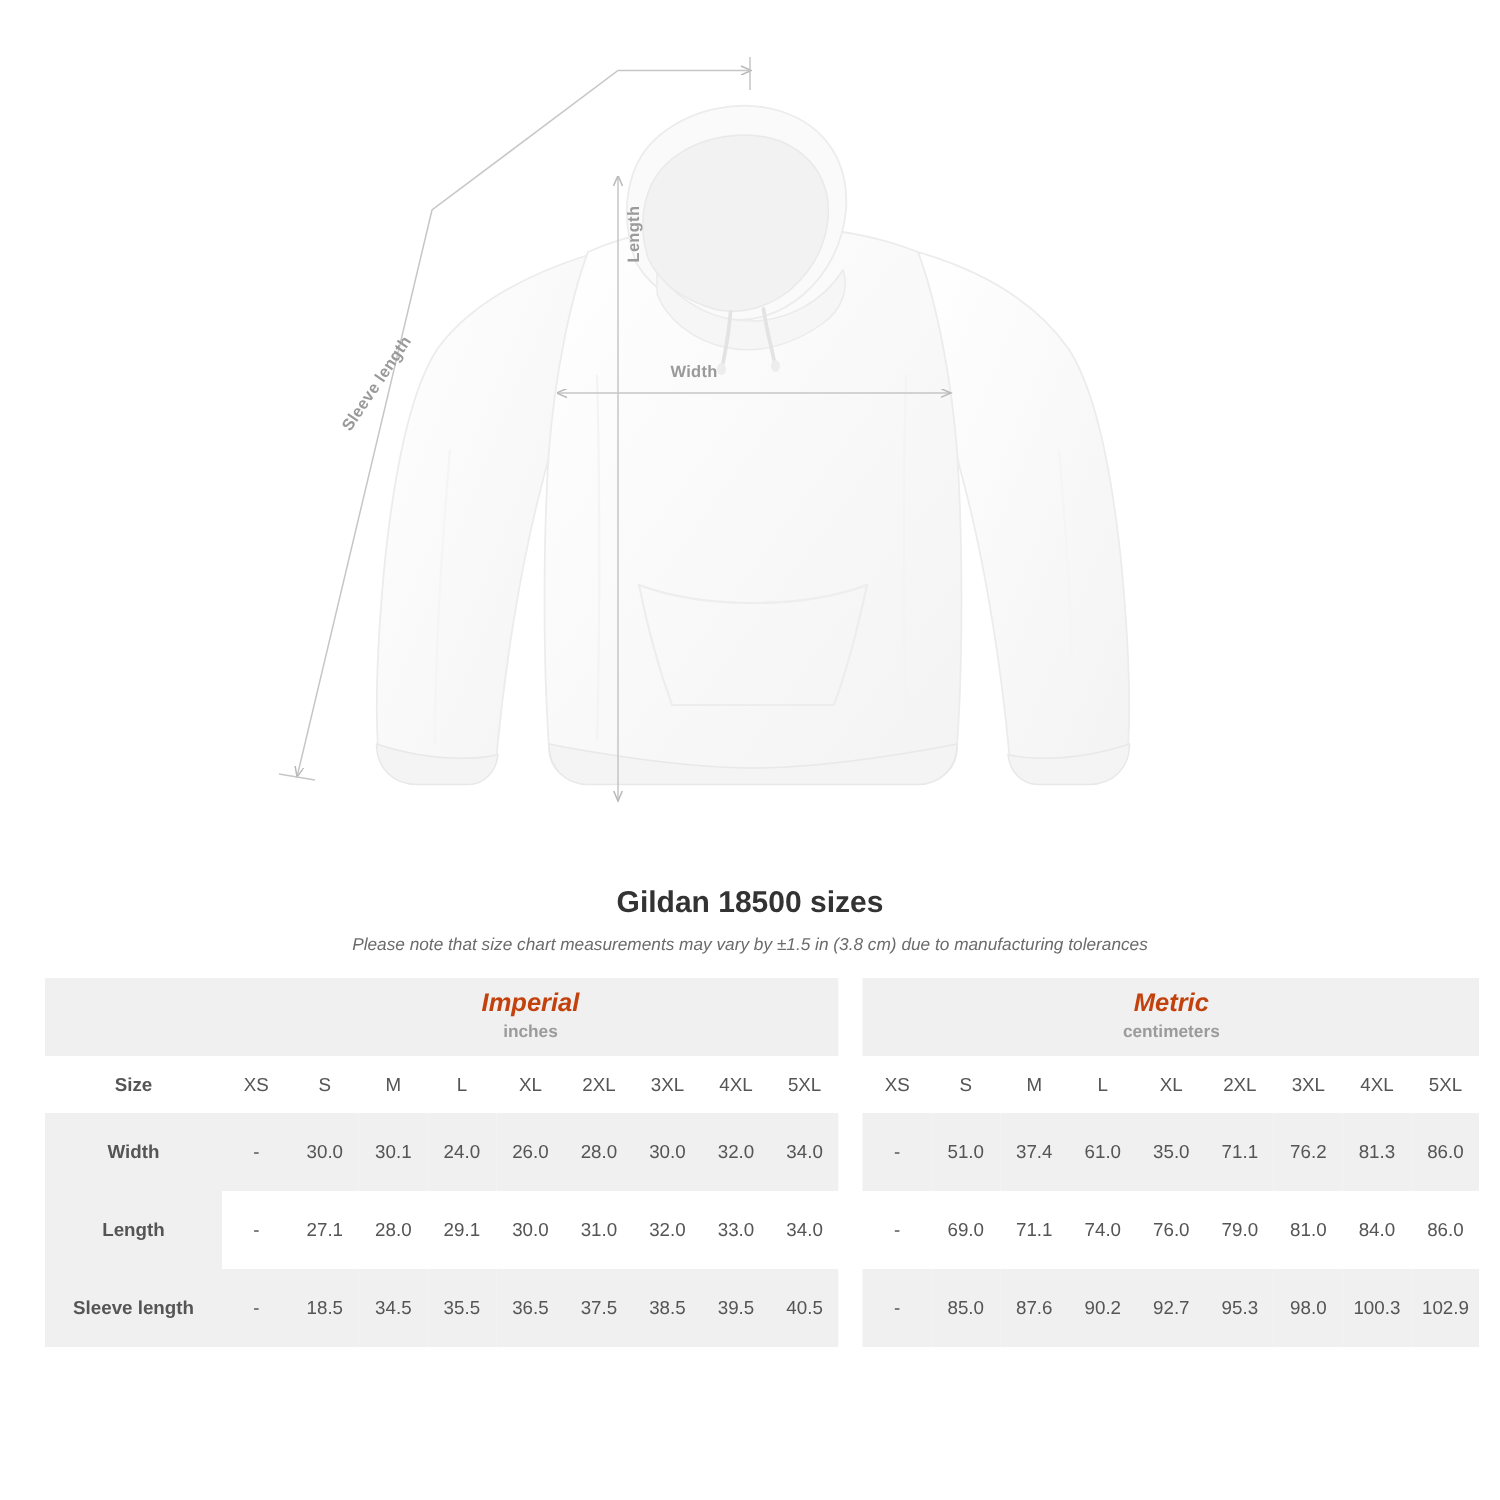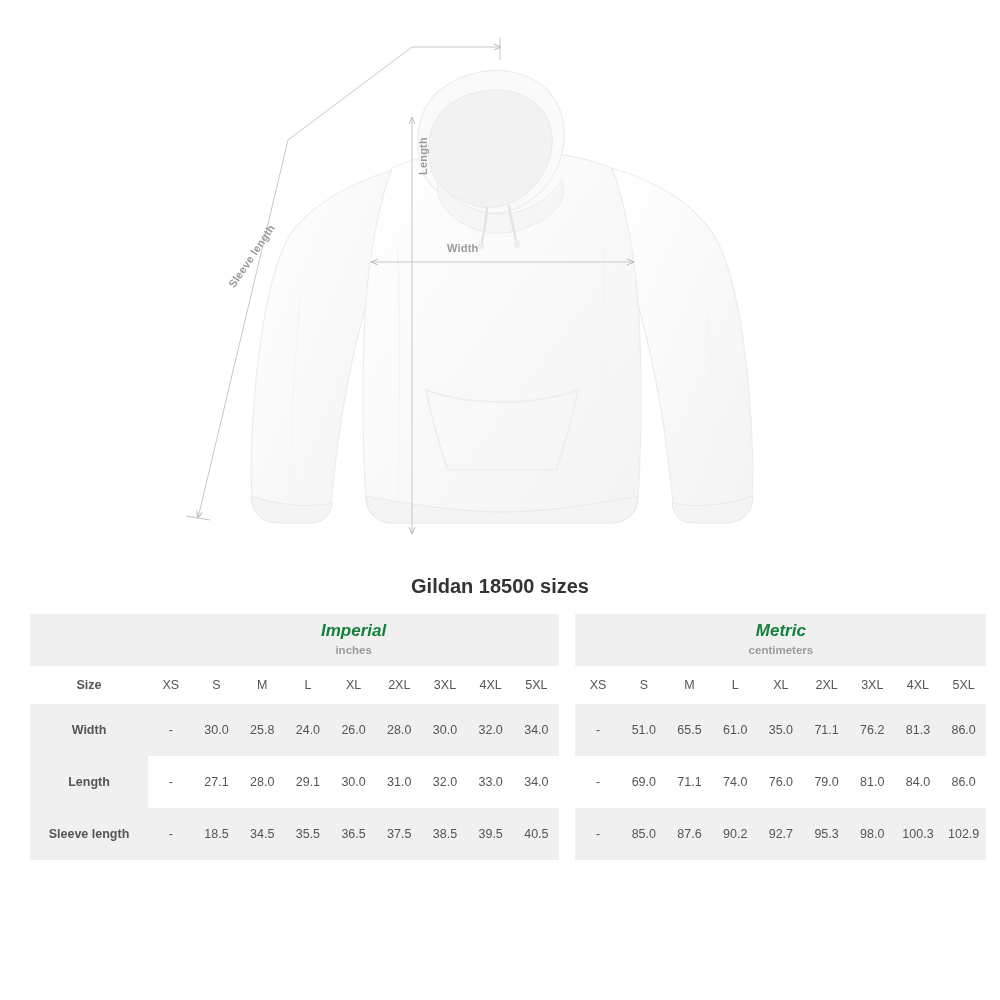--- a/index.html
+++ b/index.html
@@ -55,20 +55,21 @@
   .label-sleeve {
     left: 226px;
     top: 283px;
     transform: rotate(-56deg);
     transform-origin: left top;
   }
 
   
   .title-block {
     text-align: center;
+    margin-top: 16px;
   }
   .chart-title {
     font-size: 20px;
     font-weight: bold;
     color: #333;
     margin: 0 0 10px 0;
   }
   .chart-note {
     font-size: 11.5px;
     font-style: italic;
@@ -96,21 +97,21 @@
     border: none;
   }
   .unit-head {
     background: #f0f0f0;
     height: 74px;
   }
   .unit-head .unit-name {
     font-size: 17px;
     font-style: italic;
     font-weight: bold;
-    color: #15803d;
+    color: #c2410c;
     line-height: 1.25;
   }
   .unit-head .unit-sub {
     font-size: 11.5px;
     color: #9b9b9b;
     font-style: normal;
     font-weight: bold;
     line-height: 1.6;
   }
   .row-head-cell {
@@ -235,20 +236,21 @@
       </g>
     </svg>
 
     <span class="dim-label label-length">Length</span>
     <span class="dim-label label-width">Width</span>
     <span class="dim-label label-sleeve">Sleeve length</span>
   </div>
 
   <div class="title-block">
     <h1 class="chart-title">Gildan 18500 sizes</h1>
+    <p class="chart-note">Please note that size chart measurements may vary by ±1.5 in (3.8 cm) due to manufacturing tolerances</p>
   </div>
 
   <div class="table-wrap">
     <table class="size-table">
       <colgroup>
         <col class="col-label">
         <col class="col-val">
           <col class="col-val">
           <col class="col-val">
         <col class="col-val">
@@ -303,31 +305,31 @@
           <td>2XL</td>
           <td>3XL</td>
           <td>4XL</td>
           <td>5XL</td>
         </tr>
 
         <tr class="data-row shaded">
           <td class="label-cell row-head-cell">Width</td>
           <td>-</td>
           <td>30.0</td>
-          <td>25.8</td>
+          <td>30.1</td>
           <td>24.0</td>
           <td>26.0</td>
           <td>28.0</td>
           <td>30.0</td>
           <td>32.0</td>
           <td>34.0</td>
           <td class="col-gap"></td>
           <td>-</td>
           <td>51.0</td>
-          <td>65.5</td>
+          <td>37.4</td>
           <td>61.0</td>
           <td>35.0</td>
           <td>71.1</td>
           <td>76.2</td>
           <td>81.3</td>
           <td>86.0</td>
         </tr>
 
         <tr class="data-row">
           <td class="label-cell row-head-cell">Length</td>

